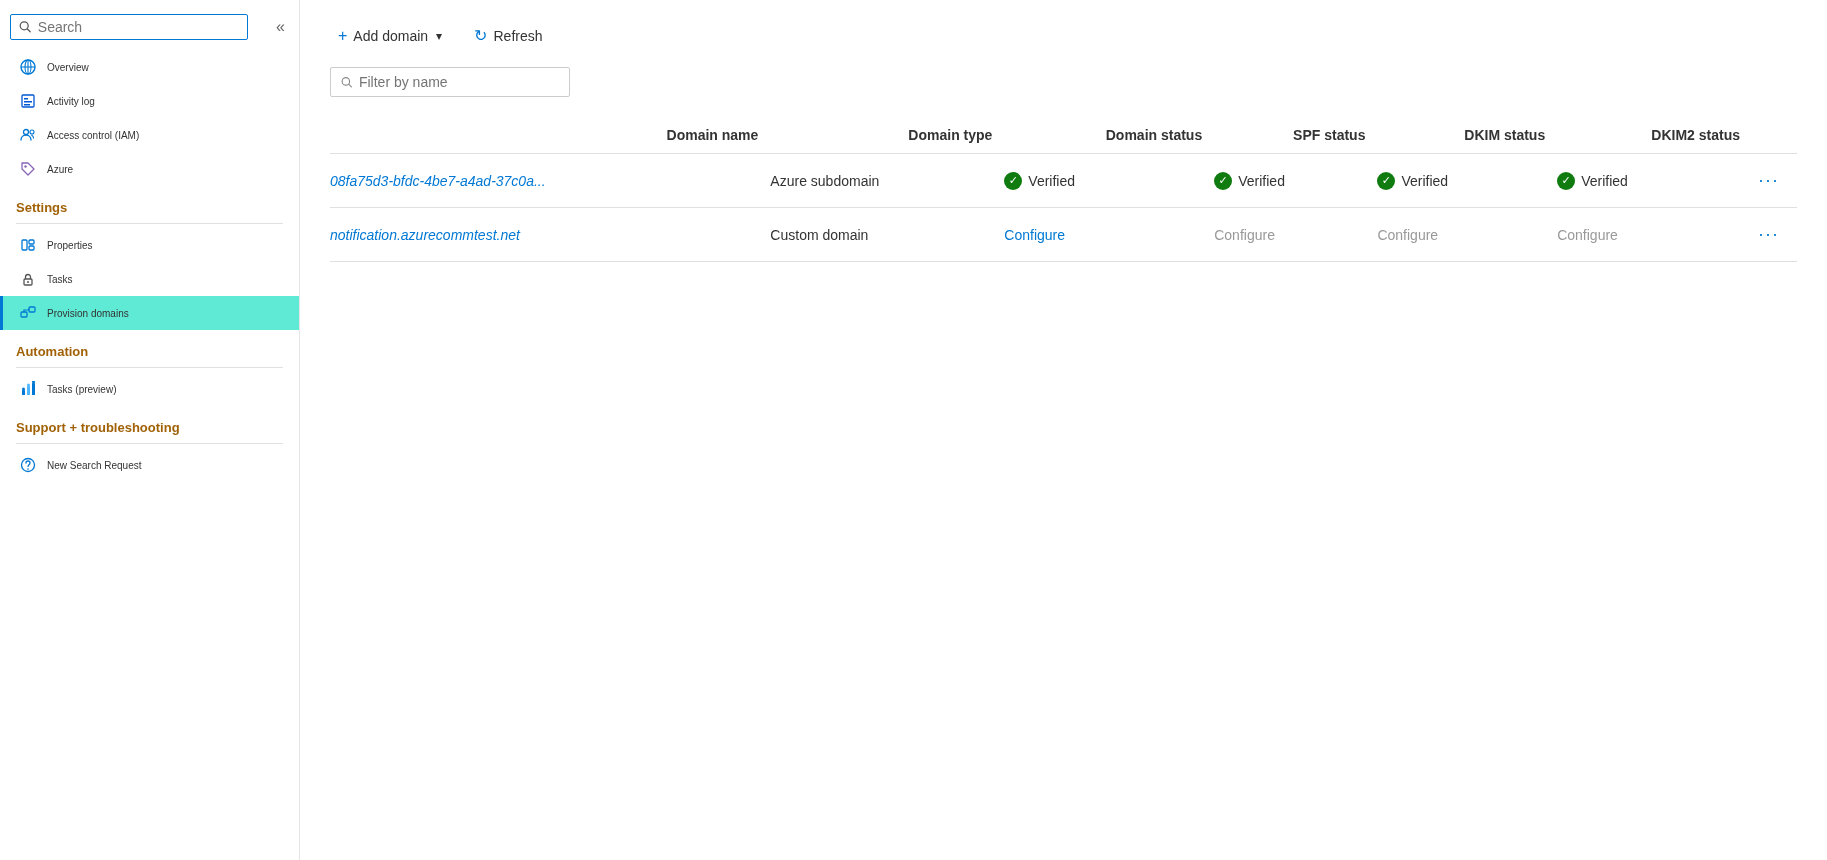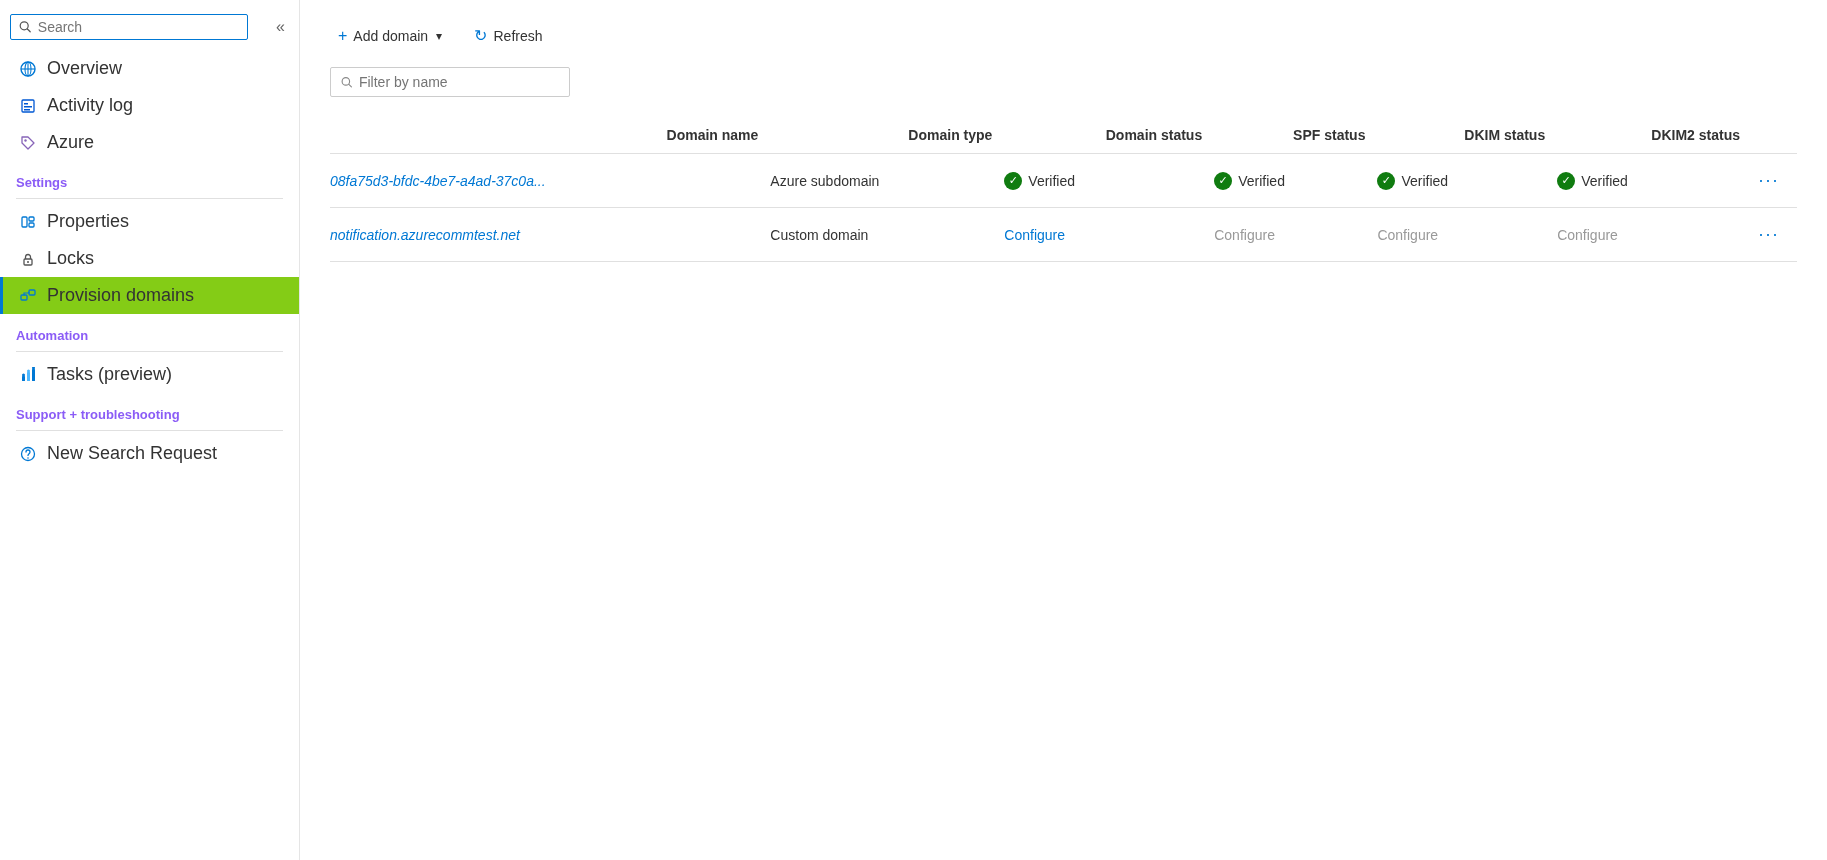--- a/index.html
+++ b/index.html
@@ -49,41 +49,41 @@
       display: flex;
       align-items: center;
     }
     .nav-item {
       display: flex;
       align-items: center;
       padding: 8px 16px;
       cursor: pointer;
       gap: 10px;
       color: #333;
-      font-size: 18px;
+      font-size: 10px;
       border-left: 3px solid transparent;
       transition: background 0.1s;
     }
     .nav-item.active {
-      background: #84cc16;
+      background: #5eead4;
       border-left: 3px solid #0078d4;
     }
     .nav-item .icon {
       width: 18px;
       height: 18px;
       display: flex;
       align-items: center;
       justify-content: center;
       flex-shrink: 0;
     }
     .section-header {
       padding: 14px 16px 4px 16px;
       font-size: 13px;
       font-weight: 600;
-      color: #8b5cf6;
+      color: #a16207;
     }
     .section-divider {
       border: none;
       border-top: 1px solid #e0e0e0;
       margin: 4px 16px 4px 16px;
     }
 
     
     .main {
       flex: 1;
@@ -242,20 +242,31 @@
       <svg width="16" height="16" viewBox="0 0 16 16" fill="none">
         <rect x="2" y="2" width="12" height="12" rx="1" stroke="#0058d4" stroke-width="1.3"></rect>
         <rect x="4" y="5" width="4" height="1.5" fill="#0058d4"></rect>
         <rect x="4" y="8" width="8" height="1.5" fill="#0058d4"></rect>
         <rect x="4" y="11" width="6" height="1.5" fill="#0058d4"></rect>
       </svg>
     </span>
     <span>Activity log</span>
   </div>
 
+  <div class="nav-item">
+    <span class="icon icon-access">
+      <svg width="16" height="16" viewBox="0 0 16 16" fill="none">
+        <circle cx="6" cy="5" r="2.5" stroke="#0078d4" stroke-width="1.3"></circle>
+        <path d="M1 13c0-2.8 2.2-5 5-5s5 2.2 5 5" stroke="#0078d4" stroke-width="1.3" stroke-linecap="round"></path>
+        <circle cx="12" cy="5" r="2" stroke="#0078d4" stroke-width="1.1"></circle>
+        <path d="M13.5 11c0-1.2-.7-2.3-1.8-2.8" stroke="#0078d4" stroke-width="1.1" stroke-linecap="round"></path>
+      </svg>
+    </span>
+    <span>Access control (IAM)</span>
+  </div>
 
   <div class="nav-item">
     <span class="icon icon-tags">
       <svg width="16" height="16" viewBox="0 0 16 16" fill="none">
         <path d="M2 2h6l6 6-6 6-6-6V2z" stroke="#8764b8" stroke-width="1.3" stroke-linejoin="round"></path>
         <circle cx="5.5" cy="5.5" r="1.2" fill="#8764b8"></circle>
       </svg>
     </span>
     <span>Azure</span>
   </div>
@@ -275,21 +286,21 @@
   </div>
 
   <div class="nav-item">
     <span class="icon icon-locks">
       <svg width="16" height="16" viewBox="0 0 16 16" fill="none">
         <rect x="4" y="8" width="8" height="6" rx="1" stroke="#555" stroke-width="1.3"></rect>
         <path d="M5.5 8V6a2.5 2.5 0 0 1 5 0v2" stroke="#555" stroke-width="1.3"></path>
         <circle cx="8" cy="11" r="1" fill="#555"></circle>
       </svg>
     </span>
-    <span>Locks</span>
+    <span>Tasks</span>
   </div>
 
   <div class="nav-item active">
     <span class="icon icon-provision">
       <svg width="16" height="16" viewBox="0 0 16 16" fill="none">
         <rect x="1" y="7" width="6" height="5" rx="1" stroke="#0078d4" stroke-width="1.3"></rect>
         <rect x="9" y="2" width="6" height="5" rx="1" stroke="#0078d4" stroke-width="1.3"></rect>
         <path d="M4 7V5h5V4" stroke="#0078d4" stroke-width="1.2" stroke-linecap="round"></path>
       </svg>
     </span>

